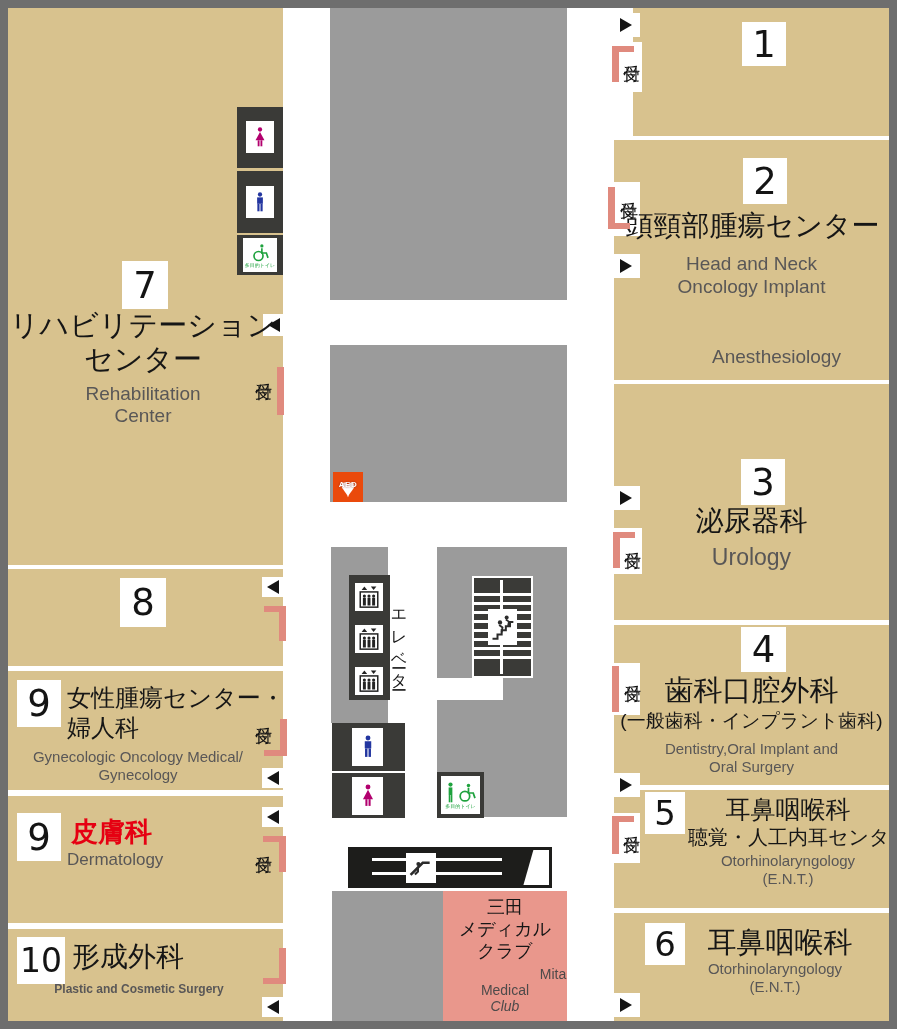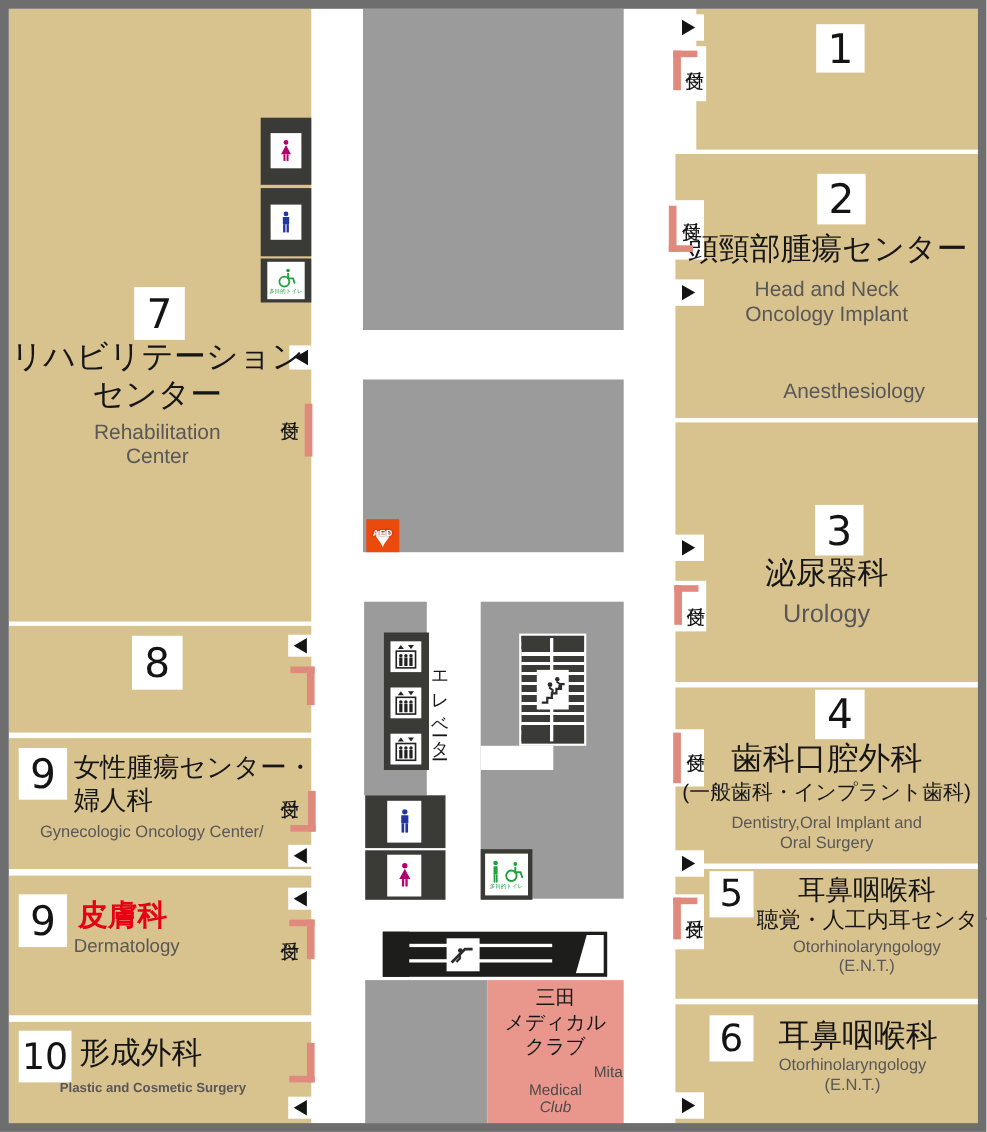--- a/index.html
+++ b/index.html
@@ -247,21 +247,22 @@
   <div class="bk bk-tr" style="left:264px;top:606px;width:15px;height:29px;"></div>
   <div class="patch" style="left:262px;top:577px;width:22px;height:20px;">
       <span class="tri-l"></span>
     </div>
 
   <div class="numbox" style="left:17px;top:680px;width:44px;height:47px;">
       <span>9</span>
     </div>
   <div class="jp left-align" style="left:67px;top:685px;width:200px;font-size:24px;">女性腫瘍センター・</div>
   <div class="jp left-align" style="left:67px;top:715px;width:200px;font-size:24px;">婦人科</div>
-  <div class="en" style="left:12px;top:749px;width:252px;font-size:15px;">Gynecologic Oncology Center/</div>
+  <div class="en" style="left:12px;top:749px;width:252px;font-size:15px;">Gynecologic Oncology Medical/</div>
+  <div class="en" style="left:12px;top:767px;width:252px;font-size:15px;">Gynecology</div>
   <div class="rec vtext" style="left:252px;top:713px;height:48px;">受付</div>
   <div class="bk bk-br" style="left:264px;top:719px;width:16px;height:31px;"></div>
   <div class="patch" style="left:262px;top:768px;width:22px;height:20px;">
       <span class="tri-l"></span>
     </div>
 
   <div class="numbox" style="left:17px;top:813px;width:44px;height:48px;">
       <span>9</span>
     </div>
   <div class="jp left-align red" style="left:71px;top:817px;width:140px;font-size:27px;font-weight:bold;">皮膚科</div>

